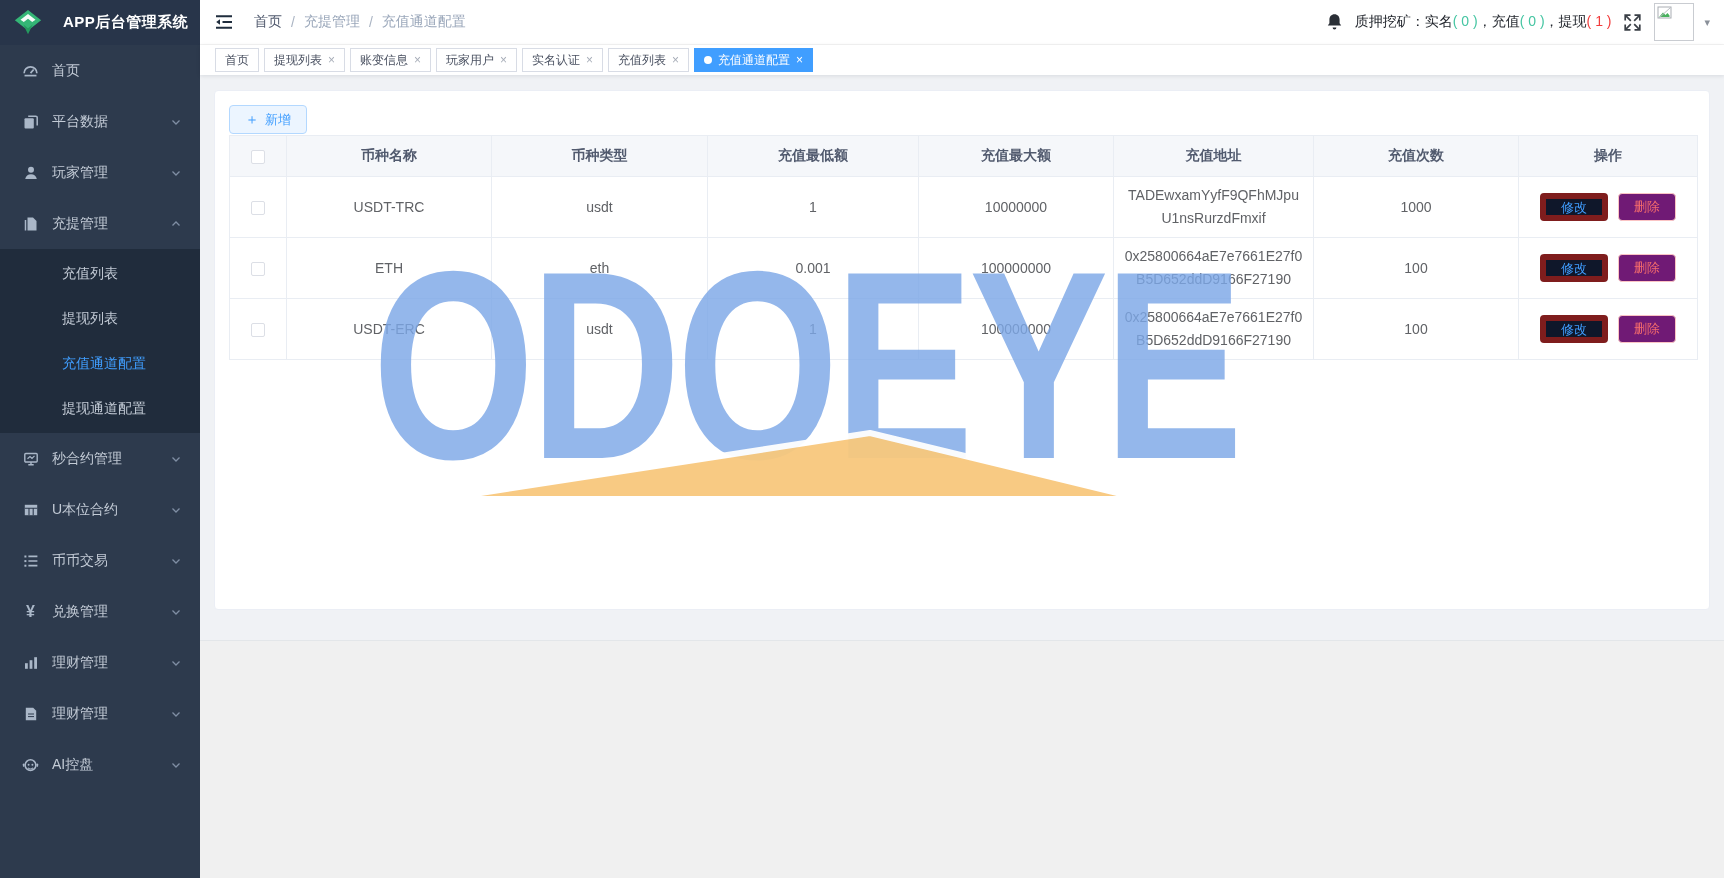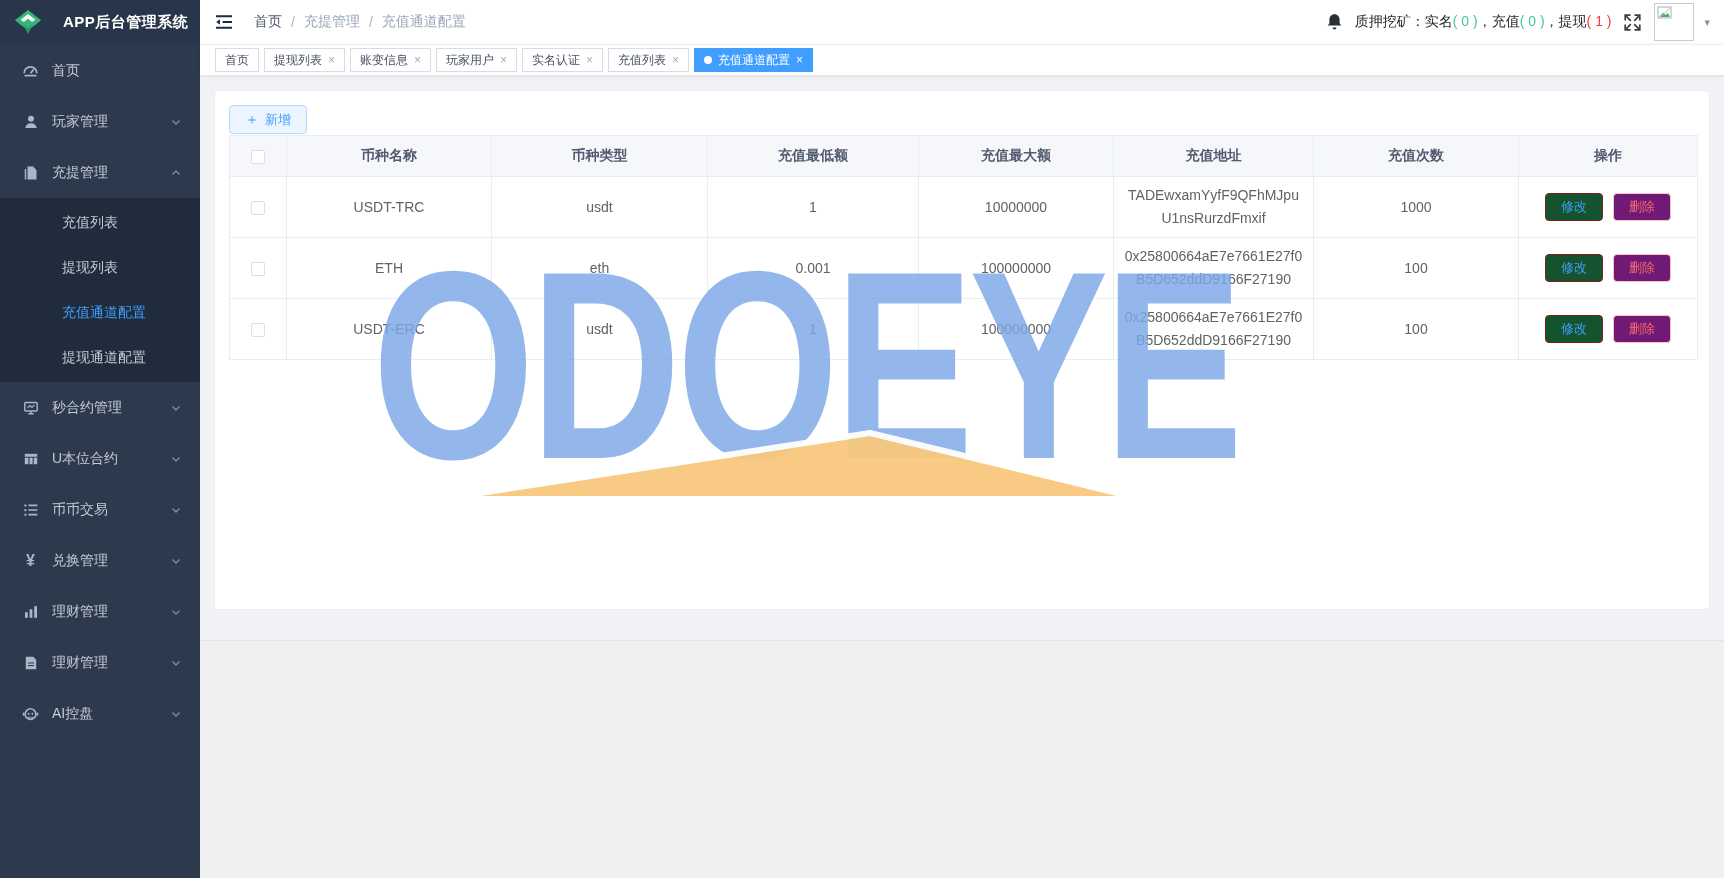--- a/index.html
+++ b/index.html
@@ -53,21 +53,21 @@
   .btn-add .plus { font-size:14px; }
 
   table.grid { width:100%; border-collapse:collapse; margin-top:1px; table-layout:fixed; }
   .grid th, .grid td { border:1px solid #e9edf3; text-align:center; font-size:14px; }
   .grid th { height:41px; background:#f5f7fa; color:#515a6e; font-weight:bold; }
   .grid td { height:61px; color:#606266; background:#fff; }
   .addr { color:#8f97a4; line-height:1.65; font-size:13.5px; }
   .cbx { display:inline-block; width:14px; height:14px; border:1px solid #dcdfe6; border-radius:2px; background:#fff; cursor:pointer; vertical-align:middle; }
   .ops { display:flex; justify-content:center; gap:10px; }
   .btn-edit, .btn-del { height:28px; padding:0 15px; border-radius:4px; font-size:13px; cursor:pointer; }
-  .btn-edit { background:#14532d; border:1px solid #7f1d1d; color:#409eff; }
+  .btn-edit { background:#0f172a; border:6px solid #7f1d1d; color:#409eff; }
   .btn-del { background:#701a75; border:1px solid #fbc4c4; color:#f56c6c; }
 
   .bottom-strip { flex:1; background:#f0f0f0; border-top:1px solid #e3e6e9; }
 
   
   .watermark { position:absolute; left:250px; top:240px; width:1080px; height:270px; z-index:30; pointer-events:none; text-align:center; }
   .wm-text { display:inline-block; font-size:268px; line-height:250px; font-weight:bold; letter-spacing:-6px; color:rgba(125,167,231,0.82); transform:scaleX(0.78); transform-origin:center; font-family:"Liberation Sans","DejaVu Sans",sans-serif; }
   .wm-tri { position:absolute; left:430px; top:425px; z-index:31; pointer-events:none; }
 </style>
 </head>
@@ -93,20 +93,34 @@
         <span class="mi-icon">
           <svg width="17" height="17" viewBox="0 0 16 16">
               <path d="M2 10.5a6 6 0 1 1 12 0" fill="none" stroke="currentColor" stroke-width="1.6"></path>
               <path d="M8 10.5 L11 7" stroke="currentColor" stroke-width="1.6"></path>
               <path d="M2.4 12.8h11.2" stroke="currentColor" stroke-width="1.6"></path>
             </svg>
         </span>
         <span class="mi-label">首页</span>
       </div>
 
+      <div class="menu-item">
+        <span class="mi-icon">
+          <svg width="16" height="16" viewBox="0 0 16 16">
+              <rect x="1.5" y="4.2" width="9.3" height="10.3" rx="1" fill="currentColor"></rect>
+              <path d="M5.2 2.2h7.6a1.4 1.4 0 0 1 1.4 1.4v8" fill="none" stroke="currentColor" stroke-width="1.5"></path>
+            </svg>
+        </span>
+        <span class="mi-label">平台数据</span>
+        <span class="chev">
+            <svg width="12" height="12" viewBox="0 0 12 12">
+              <path d="M2.5 4.5 L6 8 L9.5 4.5" fill="none" stroke="currentColor" stroke-width="1.3"></path>
+            </svg>
+          </span>
+      </div>
 
       <div class="menu-item">
         <span class="mi-icon">
           <svg width="16" height="16" viewBox="0 0 16 16">
               <circle cx="8" cy="4.8" r="3" fill="currentColor"></circle>
               <path d="M2.2 14c.6-3.2 2.7-4.8 5.8-4.8s5.2 1.6 5.8 4.8z" fill="currentColor"></path>
             </svg>
         </span>
         <span class="mi-label">玩家管理</span>
         <span class="chev">

